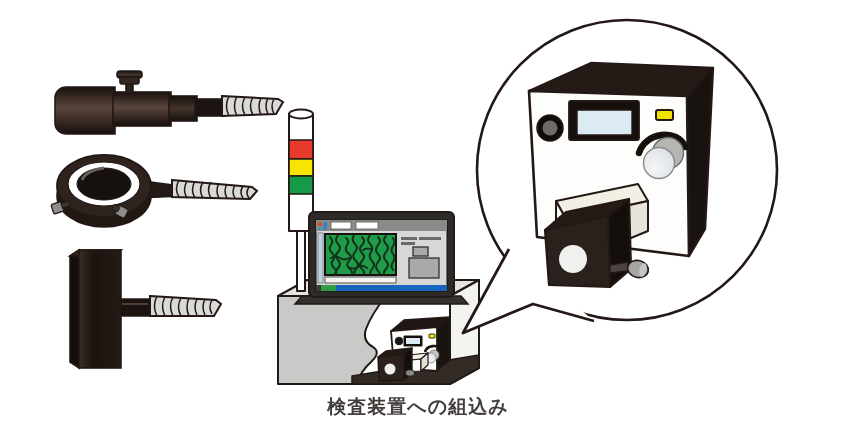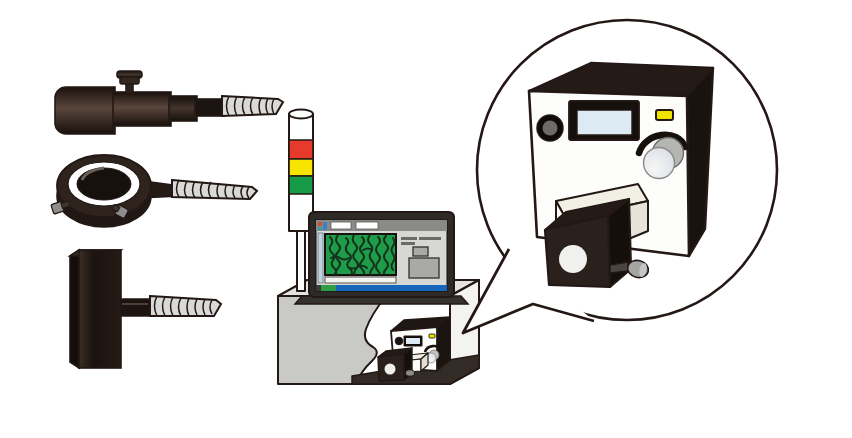--- a/index.html
+++ b/index.html
@@ -219,13 +219,14 @@
     <path d="M545,230 L608,216 L629,199 L566,212 Z" fill="#241b16" stroke-width="2.2"></path>
     <path d="M608,216 L629,199 L631,269 L610,287 Z" fill="#150f0c" stroke-width="2.2"></path>
     <path d="M545,230 L608,216 L610,287 L549,285 Z" fill="#2b211c" stroke-width="2.2"></path>
     <circle cx="573" cy="259" r="14" fill="#f0f0ee" stroke="none"></circle>
     <path d="M610,265 L628,262 L628,271 L610,273 Z" fill="#4a4540" stroke-width="1.4"></path>
     <ellipse cx="638" cy="269" rx="10.5" ry="8.5" transform="rotate(14 638 269)" fill="#a5a5a3" stroke-width="1.6"></ellipse>
     <ellipse cx="643" cy="270" rx="3.5" ry="7" transform="rotate(14 643 270)" fill="#c6c6c4" stroke="none"></ellipse>
   </g>
 </svg>
 
+<div class="caption">検査装置への組込み</div>
 </div>
 
 </body></html>

